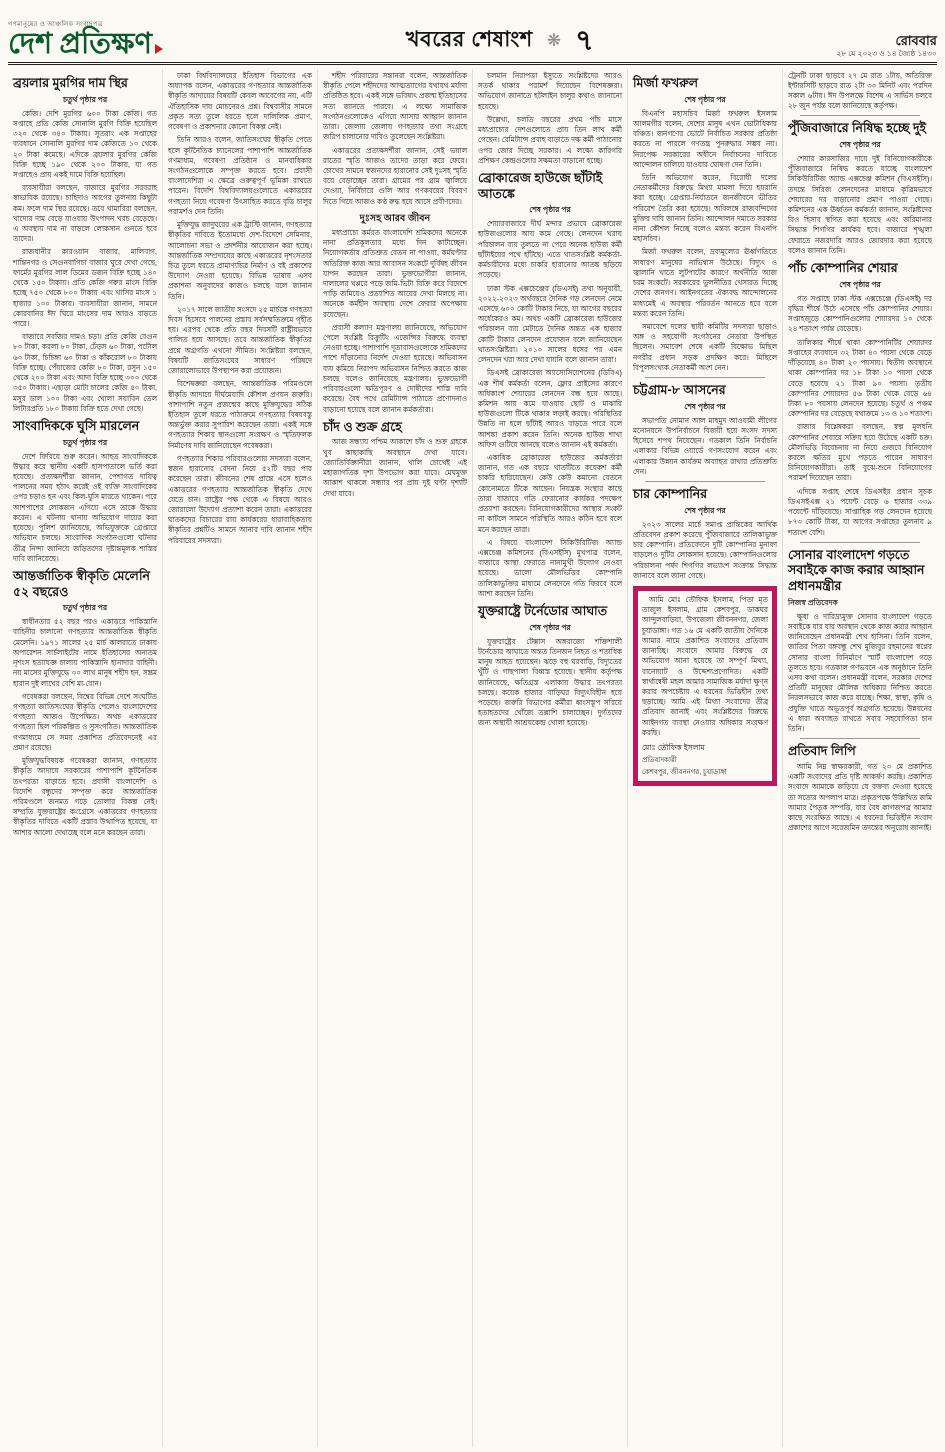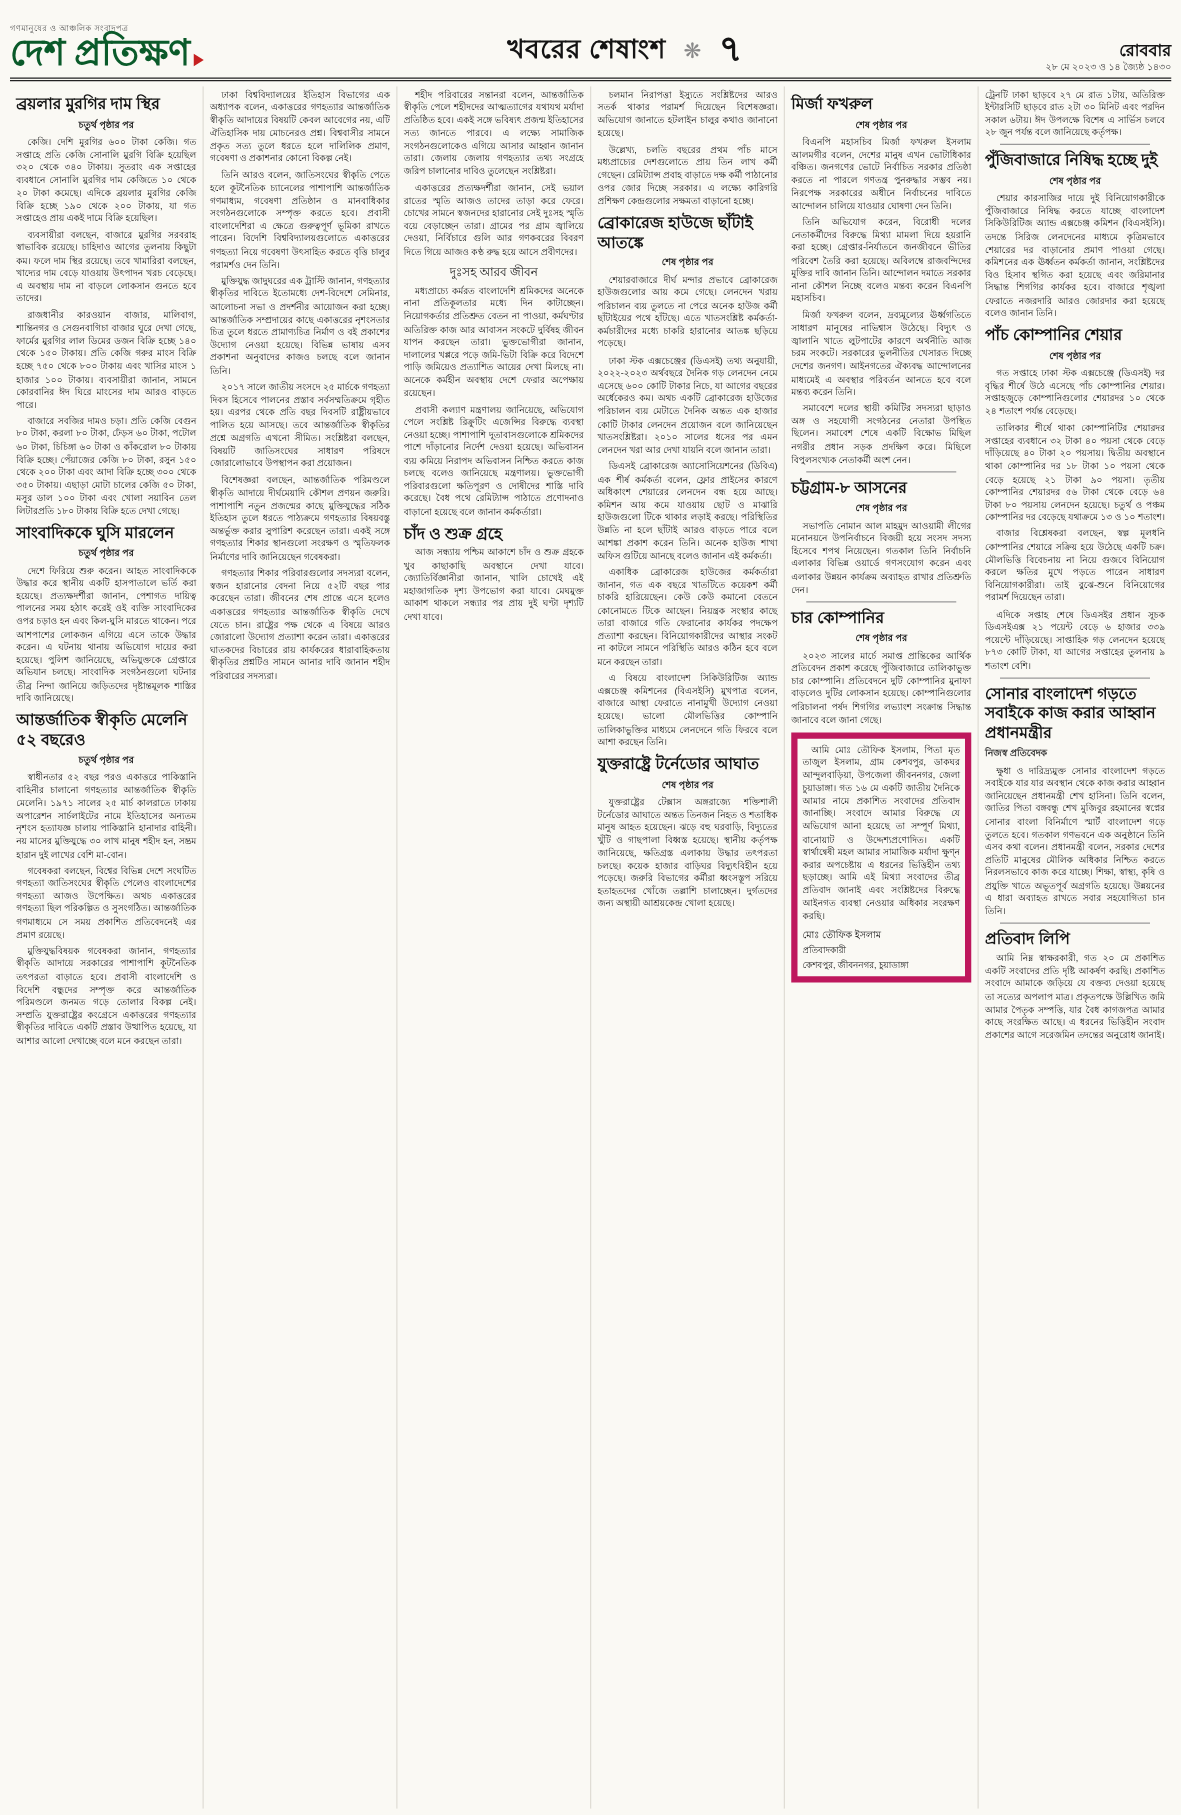--- a/index.html
+++ b/index.html
@@ -28,21 +28,21 @@
   .header-right{text-align:right;line-height:1.2}
   .day{font-size:13px;font-weight:bold}
   .date-line{font-size:7.5px;color:#333}
   
   .columns{display:flex;height:1378px;overflow:hidden;margin-top:4px}
   .col{flex:1 1 0;padding:2px 5px 0;overflow:hidden;min-width:0}
   .col + .col{border-left:1px solid #e0ddd5}
   .headline{font-size:12.5px;font-weight:bold;line-height:1.25;margin:5px 0 2px}
   .cont{font-size:7.5px;text-align:center;margin:0 0 3px;color:#222;font-weight:bold}
   .byline{font-size:7.5px;margin:0 0 3px;font-weight:bold;color:#333}
-  .subhead{font-size:9.5px;font-weight:normal;text-align:center;margin:4px 0 2px}
+  .subhead{font-size:9.5px;font-weight:bold;text-align:center;margin:4px 0 2px}
   p.body{font-size:7.2px;line-height:1.42;text-align:justify;margin:0 0 3px;text-indent:9px}
   p.small{font-size:7.2px;line-height:1.4;text-align:justify;margin:0 0 3px}
   hr.divider{border:none;border-top:1px solid #999;margin:4px 12px}
   .box{border:5px solid #be185d;padding:4px 4px 3px;margin-top:5px}
   .box p.body{text-indent:7px}
   .sig{font-size:7.6px;font-weight:normal;margin-top:0}
   .sig-sub{font-size:7px;font-weight:normal;color:#222}
 </style>
 </head>
 <body>

